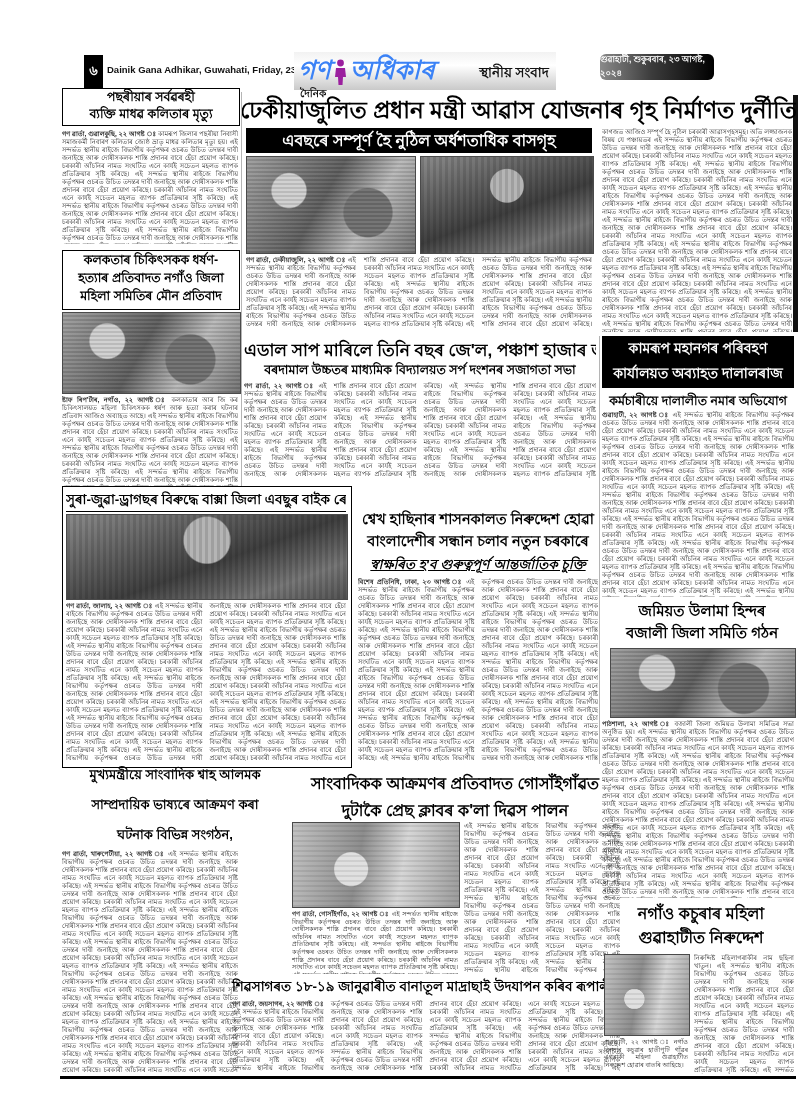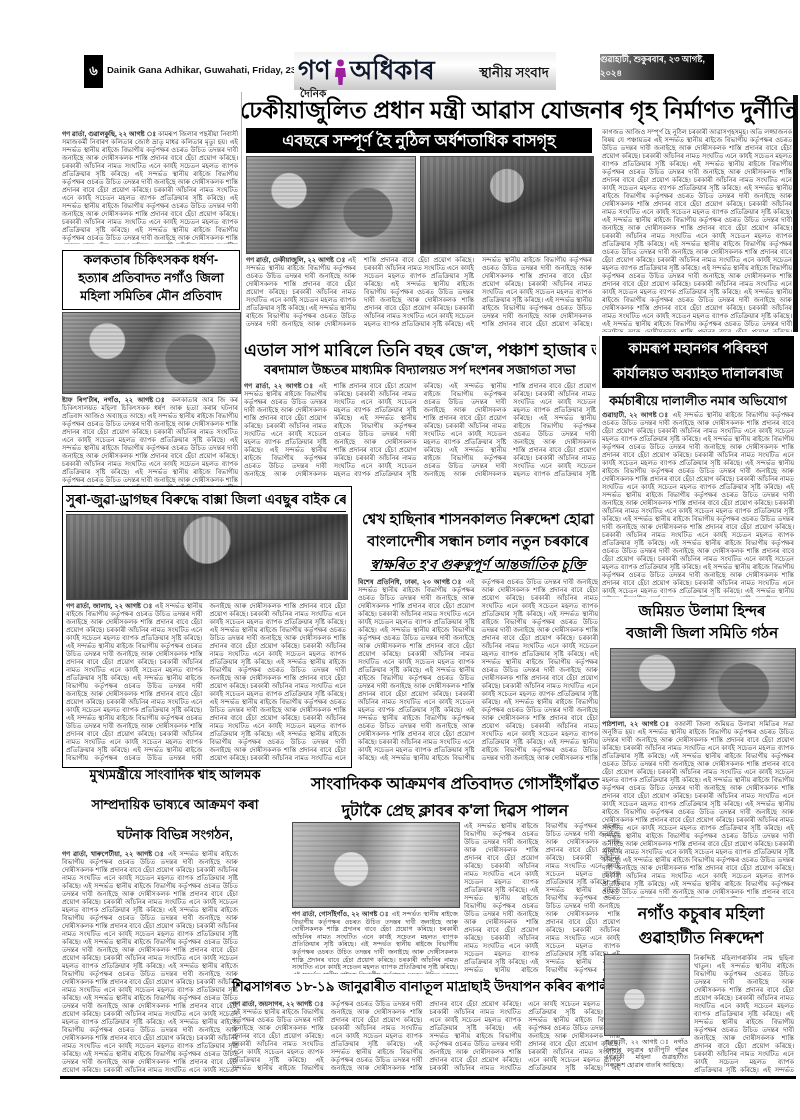--- a/index.html
+++ b/index.html
@@ -26,23 +26,23 @@
       linear-gradient(160deg,#8a8a8a,#3f3f3f 55%,#777 80%,#545454);}
   .photo.light{background:
       repeating-linear-gradient(0deg, rgba(0,0,0,.08) 0 2px, transparent 2px 5px),
       radial-gradient(circle at 35% 55%, #e0e0e0 0 14%, transparent 15%),
       linear-gradient(100deg,#c2c2c2,#8d8d8d 40%,#d6d6d6 65%,#9a9a9a);}
   .blackbox{background:#000;color:#fff;}
   .border-box{border:1.5px solid #000;}
   .vrule{position:absolute;width:1px;background:#b5b5b5;}
   .gradstrip{background:linear-gradient(180deg,#f2f2f2 0%,#ffffff 35%,#c9c9c9 100%);}
   .datebox{background:linear-gradient(90deg,#8a8a8a 0%,#3c3c3c 45%,#000 100%);
-           color:#fff;border-radius:0;display:flex;align-items:center;justify-content:center;}
+           color:#fff;border-radius:6px;display:flex;align-items:center;justify-content:center;}
   .caption{font-size:6.3px;line-height:7.6px;text-align:justify;overflow:hidden;color:#1c1c1c;}
-  .logo-main{display:flex;align-items:center;gap:3px;font-weight:bold;color:#0f172a;}
+  .logo-main{display:flex;align-items:center;gap:3px;font-weight:bold;color:#3b82f6;font-style:italic;}
 </style>
 </head>
 <body>
 
 <div id="page">
 
   <div class="abs blackbox" style="left:84px;top:55px;width:19px;height:33px;display:flex;align-items:center;justify-content:center;font-size:13px;font-weight:bold;">৬</div>
 
   <div class="abs nowrap" style="left:107px;top:64px;width:200px;height:13px;font-size:9.5px;font-weight:bold;overflow:hidden;">Dainik Gana Adhikar, Guwahati, Friday, 23 August, 2024</div>
 
@@ -77,20 +77,22 @@
   <div class="abs body cols3" style="left:246px;top:256px;width:346px;height:78px;">
     <b class="dl">গণ ৱাৰ্তা, ঢেকীয়াজুলি, ২২ আগষ্ট ঃ</b>
     <span> এই সন্দৰ্ভত স্থানীয় ৰাইজে বিভাগীয় কৰ্তৃপক্ষৰ ওচৰত উচিত তদন্তৰ দাবী জনাইছে আৰু দোষীসকলক শাস্তি প্ৰদানৰ বাবে হেঁচা প্ৰয়োগ কৰিছে। চৰকাৰী আঁচনিৰ নামত সংঘটিত এনে কাৰ্যই সচেতন মহলত ব্যাপক প্ৰতিক্ৰিয়াৰ সৃষ্টি কৰিছে। এই সন্দৰ্ভত স্থানীয় ৰাইজে বিভাগীয় কৰ্তৃপক্ষৰ ওচৰত উচিত তদন্তৰ দাবী জনাইছে আৰু দোষীসকলক শাস্তি প্ৰদানৰ বাবে হেঁচা প্ৰয়োগ কৰিছে। চৰকাৰী আঁচনিৰ নামত সংঘটিত এনে কাৰ্যই সচেতন মহলত ব্যাপক প্ৰতিক্ৰিয়াৰ সৃষ্টি কৰিছে। এই সন্দৰ্ভত স্থানীয় ৰাইজে বিভাগীয় কৰ্তৃপক্ষৰ ওচৰত উচিত তদন্তৰ দাবী জনাইছে আৰু দোষীসকলক শাস্তি প্ৰদানৰ বাবে হেঁচা প্ৰয়োগ কৰিছে। চৰকাৰী আঁচনিৰ নামত সংঘটিত এনে কাৰ্যই সচেতন মহলত ব্যাপক প্ৰতিক্ৰিয়াৰ সৃষ্টি কৰিছে। এই সন্দৰ্ভত স্থানীয় ৰাইজে বিভাগীয় কৰ্তৃপক্ষৰ ওচৰত উচিত তদন্তৰ দাবী জনাইছে আৰু দোষীসকলক শাস্তি প্ৰদানৰ বাবে হেঁচা প্ৰয়োগ কৰিছে। চৰকাৰী আঁচনিৰ নামত সংঘটিত এনে কাৰ্যই সচেতন মহলত ব্যাপক প্ৰতিক্ৰিয়াৰ সৃষ্টি কৰিছে। এই সন্দৰ্ভত স্থানীয় ৰাইজে বিভাগীয় কৰ্তৃপক্ষৰ ওচৰত উচিত তদন্তৰ দাবী জনাইছে আৰু দোষীসকলক শাস্তি প্ৰদানৰ বাবে হেঁচা প্ৰয়োগ কৰিছে। চৰকাৰী আঁচনিৰ নামত সংঘটিত এনে কাৰ্যই সচেতন মহলত ব্যাপক প্ৰতিক্ৰিয়াৰ সৃষ্টি কৰিছে। এই সন্দৰ্ভত স্থানীয় ৰাইজে বিভাগীয় কৰ্তৃপক্ষৰ ওচৰত উচিত তদন্তৰ দাবী জনাইছে আৰু দোষীসকলক শাস্তি প্ৰদানৰ বাবে হেঁচা প্ৰয়োগ কৰিছে। চৰকাৰী আঁচনিৰ নামত সংঘটিত এনে কাৰ্যই সচেতন মহলত ব্যাপক প্ৰতিক্ৰিয়াৰ সৃষ্টি কৰিছে। </span>
   </div>
 
   <div class="abs body" style="left:602px;top:128px;width:190px;height:204px;">
     <span>কাগজত আজিও সম্পূৰ্ণ হৈ নুঠিল চৰকাৰী আৱাসগৃহসমূহ। অতি লজ্জাজনক বিষয় যে পঞ্চায়তৰ</span>
     <span> এই সন্দৰ্ভত স্থানীয় ৰাইজে বিভাগীয় কৰ্তৃপক্ষৰ ওচৰত উচিত তদন্তৰ দাবী জনাইছে আৰু দোষীসকলক শাস্তি প্ৰদানৰ বাবে হেঁচা প্ৰয়োগ কৰিছে। চৰকাৰী আঁচনিৰ নামত সংঘটিত এনে কাৰ্যই সচেতন মহলত ব্যাপক প্ৰতিক্ৰিয়াৰ সৃষ্টি কৰিছে। এই সন্দৰ্ভত স্থানীয় ৰাইজে বিভাগীয় কৰ্তৃপক্ষৰ ওচৰত উচিত তদন্তৰ দাবী জনাইছে আৰু দোষীসকলক শাস্তি প্ৰদানৰ বাবে হেঁচা প্ৰয়োগ কৰিছে। চৰকাৰী আঁচনিৰ নামত সংঘটিত এনে কাৰ্যই সচেতন মহলত ব্যাপক প্ৰতিক্ৰিয়াৰ সৃষ্টি কৰিছে। এই সন্দৰ্ভত স্থানীয় ৰাইজে বিভাগীয় কৰ্তৃপক্ষৰ ওচৰত উচিত তদন্তৰ দাবী জনাইছে আৰু দোষীসকলক শাস্তি প্ৰদানৰ বাবে হেঁচা প্ৰয়োগ কৰিছে। চৰকাৰী আঁচনিৰ নামত সংঘটিত এনে কাৰ্যই সচেতন মহলত ব্যাপক প্ৰতিক্ৰিয়াৰ সৃষ্টি কৰিছে। এই সন্দৰ্ভত স্থানীয় ৰাইজে বিভাগীয় কৰ্তৃপক্ষৰ ওচৰত উচিত তদন্তৰ দাবী জনাইছে আৰু দোষীসকলক শাস্তি প্ৰদানৰ বাবে হেঁচা প্ৰয়োগ কৰিছে। চৰকাৰী আঁচনিৰ নামত সংঘটিত এনে কাৰ্যই সচেতন মহলত ব্যাপক প্ৰতিক্ৰিয়াৰ সৃষ্টি কৰিছে। এই সন্দৰ্ভত স্থানীয় ৰাইজে বিভাগীয় কৰ্তৃপক্ষৰ ওচৰত উচিত তদন্তৰ দাবী জনাইছে আৰু দোষীসকলক শাস্তি প্ৰদানৰ বাবে হেঁচা প্ৰয়োগ কৰিছে। চৰকাৰী আঁচনিৰ নামত সংঘটিত এনে কাৰ্যই সচেতন মহলত ব্যাপক প্ৰতিক্ৰিয়াৰ সৃষ্টি কৰিছে। এই সন্দৰ্ভত স্থানীয় ৰাইজে বিভাগীয় কৰ্তৃপক্ষৰ ওচৰত উচিত তদন্তৰ দাবী জনাইছে আৰু দোষীসকলক শাস্তি প্ৰদানৰ বাবে হেঁচা প্ৰয়োগ কৰিছে। চৰকাৰী আঁচনিৰ নামত সংঘটিত এনে কাৰ্যই সচেতন মহলত ব্যাপক প্ৰতিক্ৰিয়াৰ সৃষ্টি কৰিছে। এই সন্দৰ্ভত স্থানীয় ৰাইজে বিভাগীয় কৰ্তৃপক্ষৰ ওচৰত উচিত তদন্তৰ দাবী জনাইছে আৰু দোষীসকলক শাস্তি প্ৰদানৰ বাবে হেঁচা প্ৰয়োগ কৰিছে। চৰকাৰী আঁচনিৰ নামত সংঘটিত এনে কাৰ্যই সচেতন মহলত ব্যাপক প্ৰতিক্ৰিয়াৰ সৃষ্টি কৰিছে। এই সন্দৰ্ভত স্থানীয় ৰাইজে বিভাগীয় কৰ্তৃপক্ষৰ ওচৰত উচিত তদন্তৰ দাবী জনাইছে আৰু দোষীসকলক শাস্তি প্ৰদানৰ বাবে হেঁচা প্ৰয়োগ কৰিছে। চৰকাৰী আঁচনিৰ নামত সংঘটিত এনে কাৰ্যই সচেতন মহলত ব্যাপক প্ৰতিক্ৰিয়াৰ সৃষ্টি কৰিছে। এই সন্দৰ্ভত স্থানীয় ৰাইজে বিভাগীয় কৰ্তৃপক্ষৰ ওচৰত উচিত তদন্তৰ দাবী জনাইছে আৰু দোষীসকলক শাস্তি প্ৰদানৰ বাবে হেঁচা প্ৰয়োগ কৰিছে। চৰকাৰী আঁচনিৰ নামত সংঘটিত এনে কাৰ্যই সচেতন মহলত ব্যাপক প্ৰতিক্ৰিয়াৰ সৃষ্টি কৰিছে। </span>
   </div>
 
+  <div class="abs border-box hl pre" style="left:62px;top:88px;width:176px;height:36px;font-size:12.5px;line-height:17px;">পছৰীয়াৰ সৰ্বৱৰহী
+ব্যক্তি মাধৱ কলিতাৰ মৃত্যু</div>
   <div class="abs body" style="left:62px;top:130px;width:176px;height:114px;">
     <b class="dl">গণ ৱাৰ্তা, গুৱালকুছি, ২২ আগষ্ট ঃ</b>
     <span>কামৰূপ জিলাৰ পছৰীয়া নিবাসী সমাজকৰ্মী নিবাৰণ কলিতাৰ জ্যেষ্ঠ ভ্ৰাতৃ মাধৱ কলিতাৰ মৃত্যু হয়।</span>
     <span> এই সন্দৰ্ভত স্থানীয় ৰাইজে বিভাগীয় কৰ্তৃপক্ষৰ ওচৰত উচিত তদন্তৰ দাবী জনাইছে আৰু দোষীসকলক শাস্তি প্ৰদানৰ বাবে হেঁচা প্ৰয়োগ কৰিছে। চৰকাৰী আঁচনিৰ নামত সংঘটিত এনে কাৰ্যই সচেতন মহলত ব্যাপক প্ৰতিক্ৰিয়াৰ সৃষ্টি কৰিছে। এই সন্দৰ্ভত স্থানীয় ৰাইজে বিভাগীয় কৰ্তৃপক্ষৰ ওচৰত উচিত তদন্তৰ দাবী জনাইছে আৰু দোষীসকলক শাস্তি প্ৰদানৰ বাবে হেঁচা প্ৰয়োগ কৰিছে। চৰকাৰী আঁচনিৰ নামত সংঘটিত এনে কাৰ্যই সচেতন মহলত ব্যাপক প্ৰতিক্ৰিয়াৰ সৃষ্টি কৰিছে। এই সন্দৰ্ভত স্থানীয় ৰাইজে বিভাগীয় কৰ্তৃপক্ষৰ ওচৰত উচিত তদন্তৰ দাবী জনাইছে আৰু দোষীসকলক শাস্তি প্ৰদানৰ বাবে হেঁচা প্ৰয়োগ কৰিছে। চৰকাৰী আঁচনিৰ নামত সংঘটিত এনে কাৰ্যই সচেতন মহলত ব্যাপক প্ৰতিক্ৰিয়াৰ সৃষ্টি কৰিছে। এই সন্দৰ্ভত স্থানীয় ৰাইজে বিভাগীয় কৰ্তৃপক্ষৰ ওচৰত উচিত তদন্তৰ দাবী জনাইছে আৰু দোষীসকলক শাস্তি প্ৰদানৰ বাবে হেঁচা প্ৰয়োগ কৰিছে। চৰকাৰী আঁচনিৰ নামত সংঘটিত এনে কাৰ্যই সচেতন মহলত ব্যাপক প্ৰতিক্ৰিয়াৰ সৃষ্টি কৰিছে। </span>
   </div>
 
   <div class="abs border-box hl pre" style="left:62px;top:250px;width:176px;height:58px;font-size:12.5px;line-height:18px;">কলকতাৰ চিকিৎসকক ধৰ্ষণ-
 হত্যাৰ প্ৰতিবাদত নগাঁও জিলা
 মহিলা সমিতিৰ মৌন প্ৰতিবাদ</div>
   <div class="abs photo" style="left:62px;top:312px;width:177px;height:80px;"></div>

